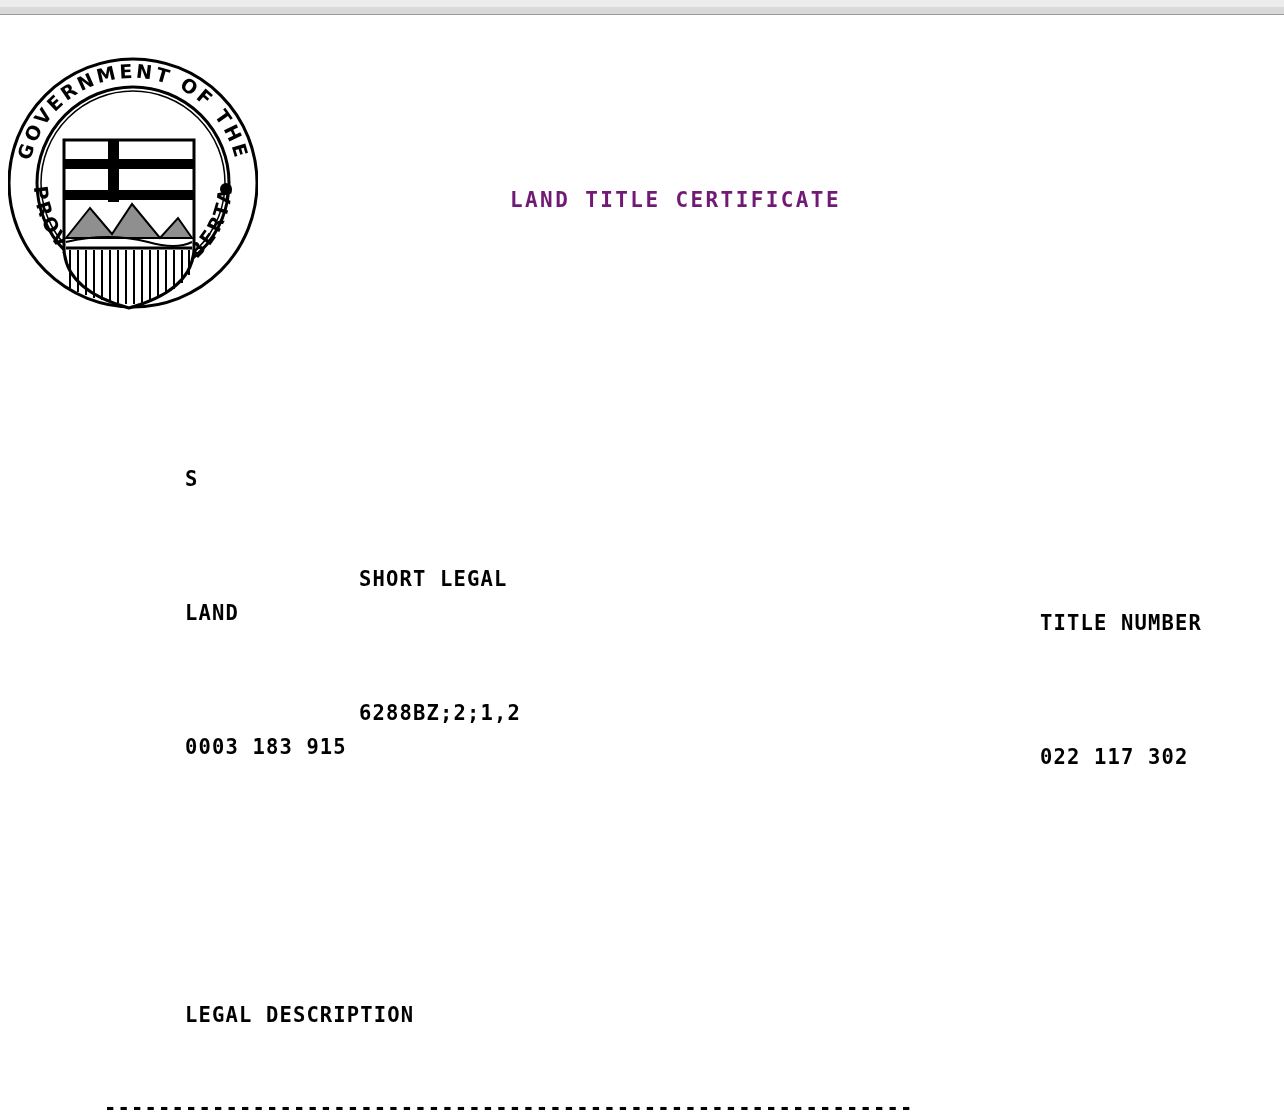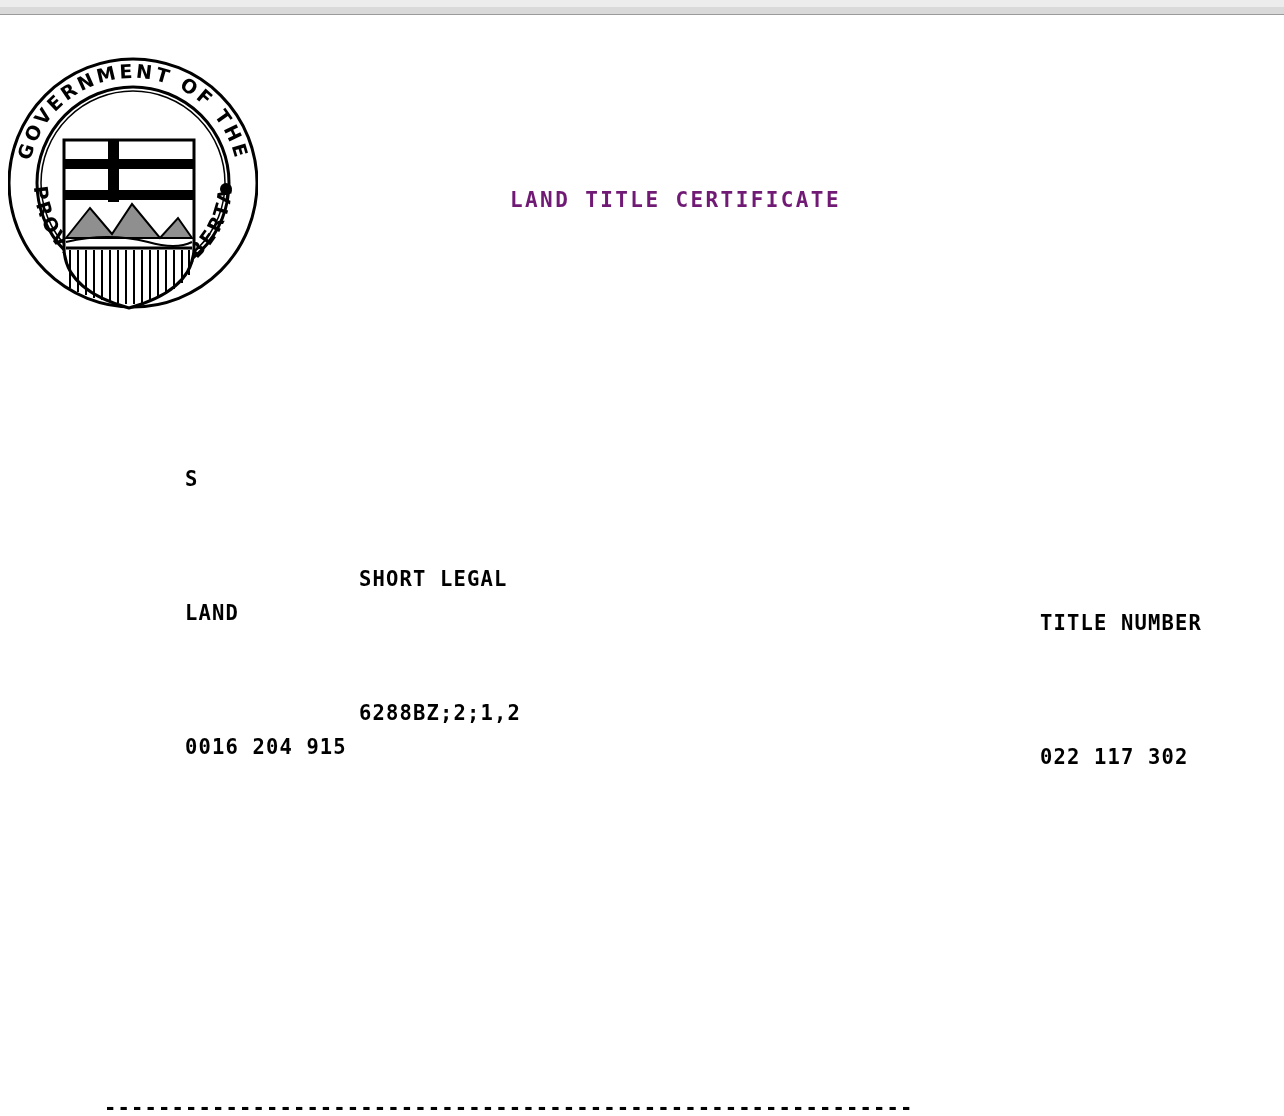--- a/index.html
+++ b/index.html
@@ -178,27 +178,30 @@
       <span>S</span>
     </div>
 
     <div class="row">
       <span>LAND</span>
       <span class="col-legal">SHORT LEGAL</span>
       <span class="col-title">TITLE NUMBER</span>
     </div>
 
     <div class="row">
-      <span>0016 204 915</span>
+      <span>0003 183 915</span>
       <span class="col-legal">6288BZ;2;1,2</span>
       <span class="col-title">022 117 302</span>
     </div>
 
     <div class="spacer"></div>
 
+    <div class="row">
+      <span>LEGAL DESCRIPTION</span>
+    </div>
 
     <div class="spacer"></div>
 
     
     
     
     
     
     
     

